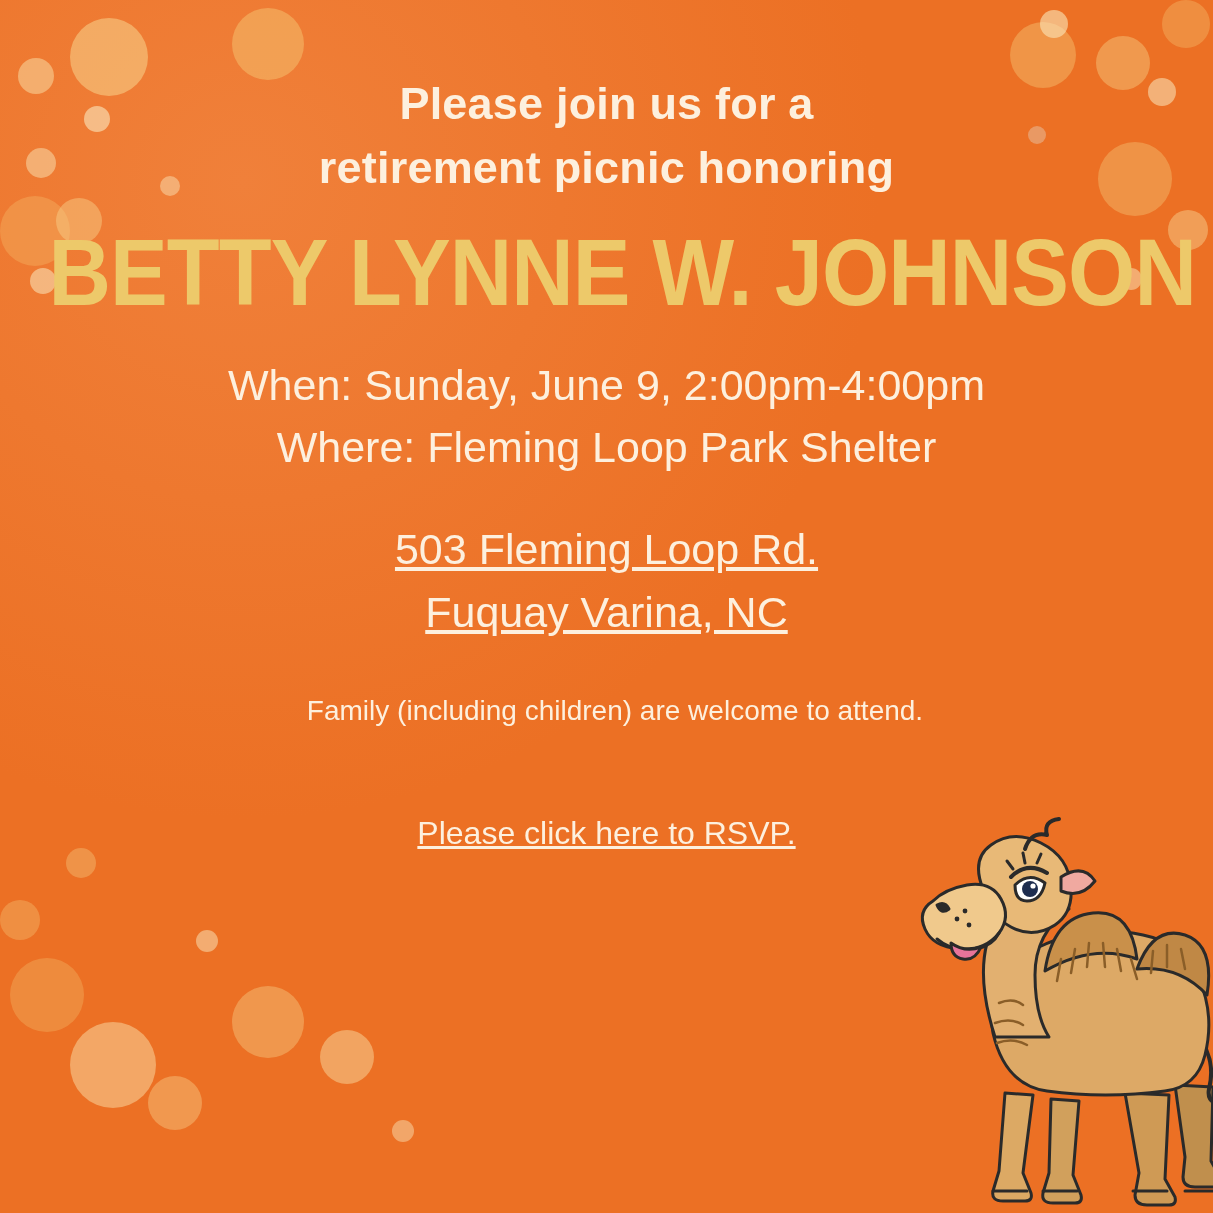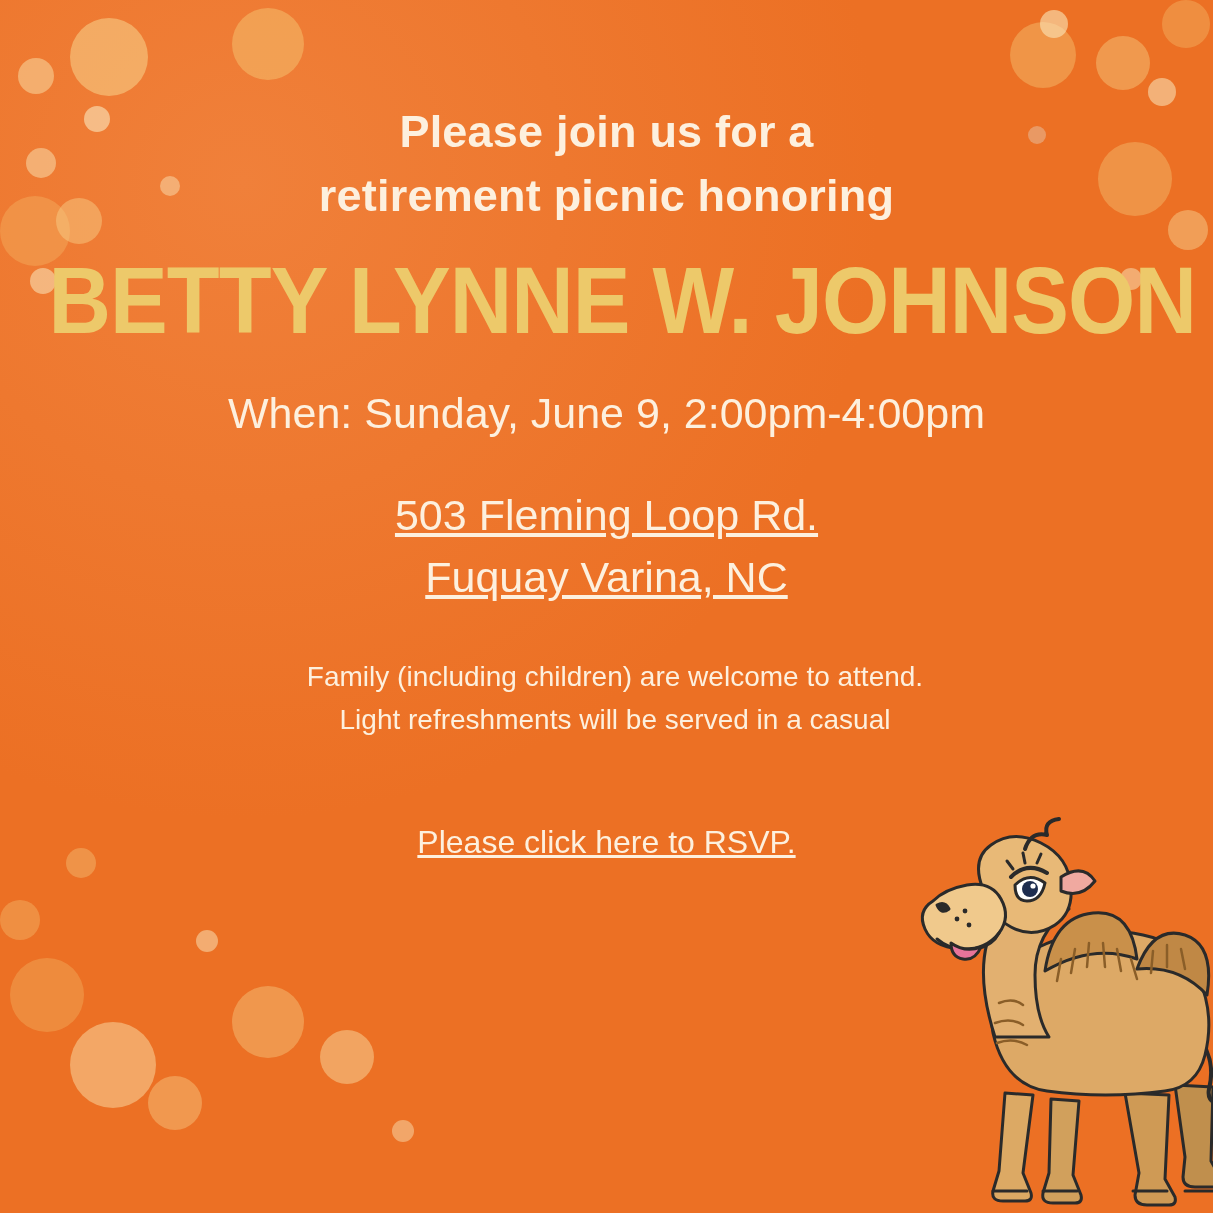--- a/index.html
+++ b/index.html
@@ -29,21 +29,21 @@
   }
   .content {
     position: absolute;
     left: 0;
     top: 0;
     width: 1213px;
     text-align: center;
   }
   .intro {
     margin: 0;
-    padding-top: 100px;
+    padding-top: 72px;
     color: #fdf0de;
     font-size: 45px;
     font-weight: bold;
     line-height: 1.42;
     letter-spacing: 0.2px;
   }
   .honoree {
     margin: 26px 0 0 0;
     color: #edc96a;
     font-size: 94px;
@@ -132,30 +132,30 @@
   <div class="content">
     <div class="intro">
       <div>Please join us for a</div>
       <div>retirement picnic honoring</div>
     </div>
 
     <div class="honoree">BETTY LYNNE W. JOHNSON</div>
 
     <div class="when-where">
       <div>When: Sunday, June 9, 2:00pm-4:00pm</div>
+      <div>Where: Fleming Loop Park Shelter</div>
     </div>
 
     <div class="address">
       <div>503 Fleming Loop Rd.</div>
       <div>Fuquay Varina, NC</div>
     </div>
 
     <div class="note">
       <div>Family (including children) are welcome to attend.</div>
-      <div>Light refreshments will be served in a casual</div>
     </div>
 
     <div class="rsvp-wrap">
       <a class="rsvp" href="#">Please click here to RSVP.</a>
     </div>
   </div>
 
   <svg class="camel" viewBox="0 0 340 420" aria-hidden="true">
     <g stroke="#2a2a2a" stroke-width="3" stroke-linejoin="round" stroke-linecap="round">
 

